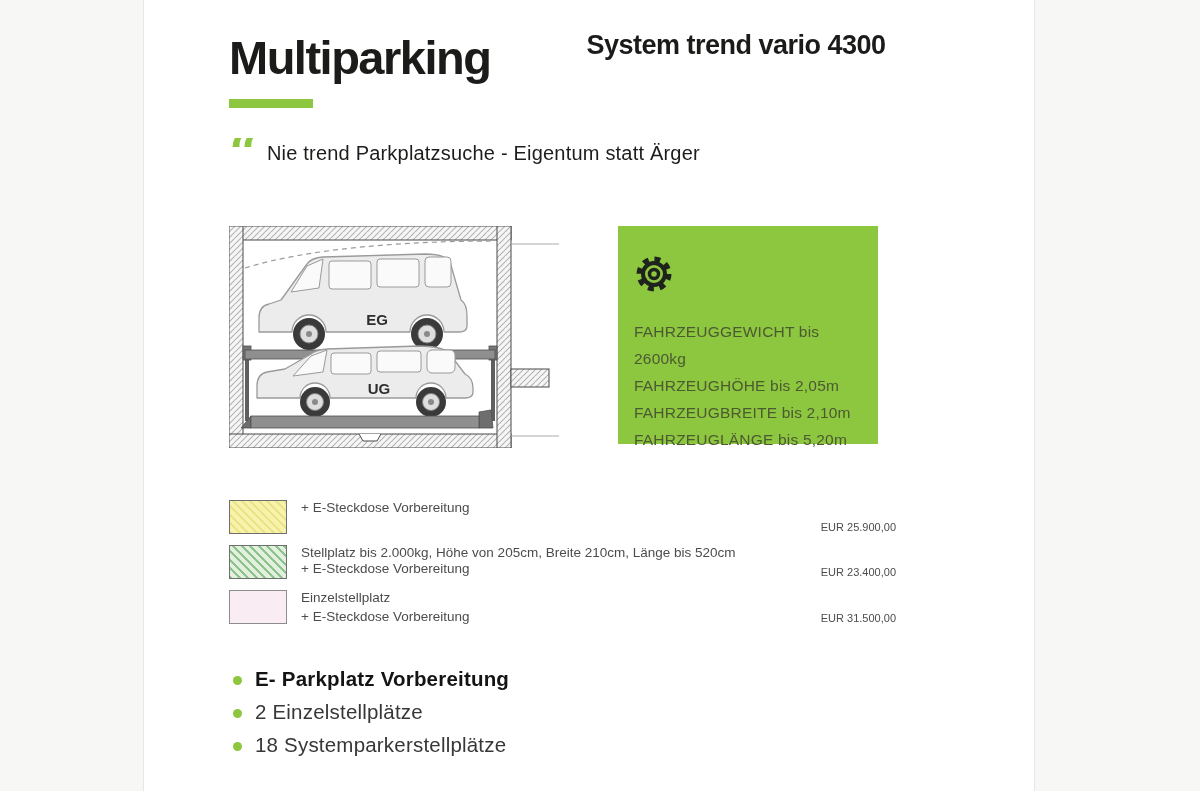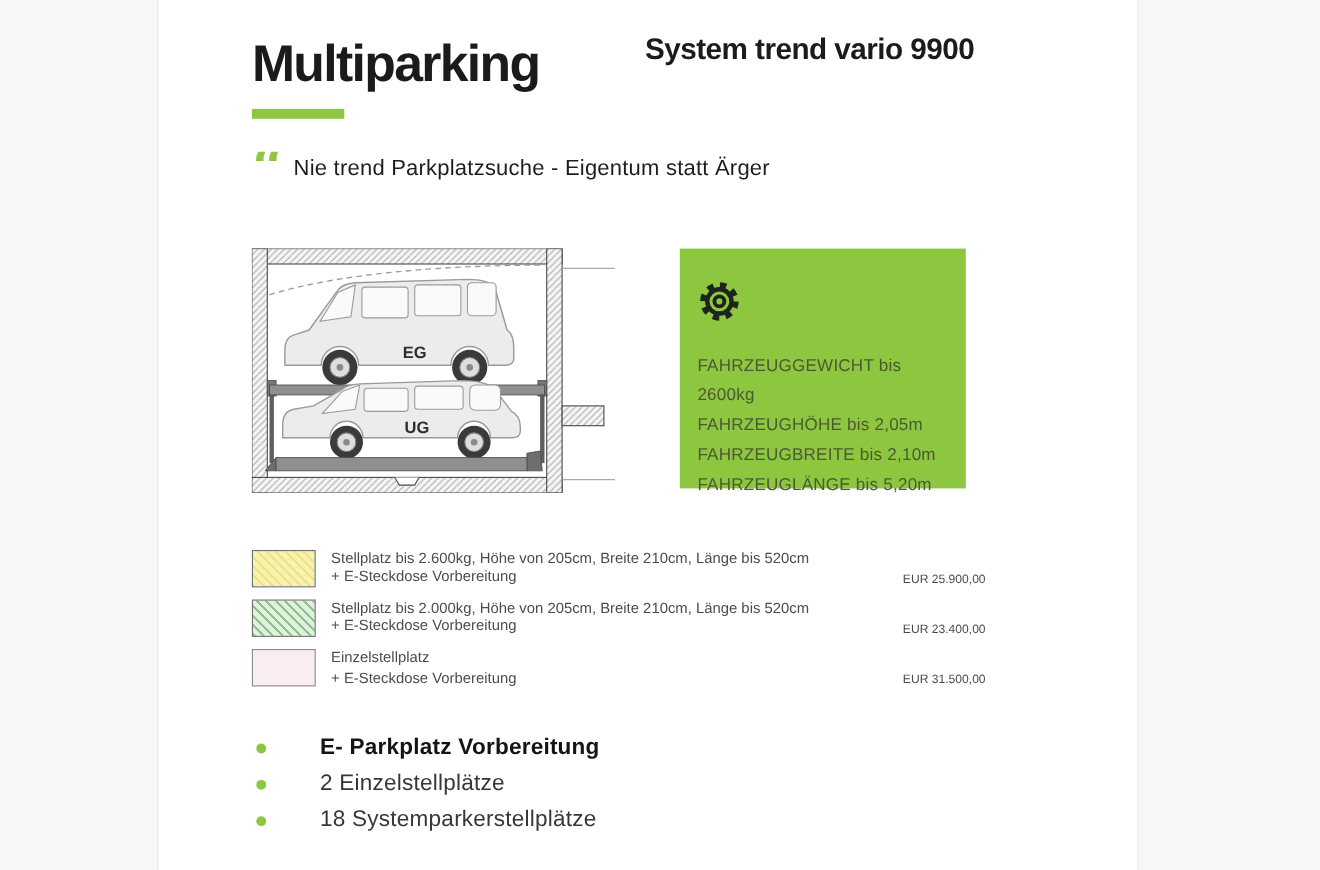--- a/index.html
+++ b/index.html
@@ -36,34 +36,34 @@
   .swatch { width:58px; height:34px; flex:0 0 58px; margin-right:14px; }
   .swatch-yellow { background:repeating-linear-gradient(45deg,#ece287 0 2px,#f7f2ac 2px 6px); border:1px solid #6f6f6f; }
   .swatch-green  { background:repeating-linear-gradient(45deg,#8cc48c 0 2px,#e3f0e0 2px 6px); border:1px solid #6f6f6f; }
   .swatch-pink   { background:#f9ecf2; border:1px solid #8c8c8c; }
   .desc { width:447px; font-size:13.5px; color:#4c4c4c; line-height:16px; }
   .desc-line2 { text-align:left; }
   .price { margin-left:auto; font-size:11px; color:#4c4c4c; align-self:flex-end; padding-bottom:1px;text-align:right; }
 
   
   .features { margin-top:42px; list-style:none; }
-  .feature { display:flex; align-items:center; margin-bottom:9px;gap:36px; }
+  .feature { display:flex; align-items:center; margin-bottom:9px; }
   .bullet { width:9px; height:9px; border-radius:50%; margin:2px 13px 0 4px; flex:0 0 9px; }
   .feature-text { font-size:20.5px; color:#373737; letter-spacing:0.2px; }
   .feature:nth-child(1) .feature-text { font-weight:700; color:#141414; }
 </style>
 </head>
 <body>
 
 <div class="page">
   <div class="content">
 
     <div class="header-row">
       <div class="title">Multiparking</div>
-      <div class="subtitle">System trend vario 9900</div>
+      <div class="subtitle">System trend vario 4300</div>
     </div>
     <div class="accent-bar" style="background:#8dc63f;"></div>
 
     <div class="quote-row">
       <div class="quote-mark" style="color:#8dc63f;">“</div>
       <div class="quote-text">Nie trend  Parkplatzsuche - Eigentum statt Ärger</div>
     </div>
 
     <div class="figure-row">
 
@@ -148,21 +148,20 @@
           <div class="spec-line">FAHRZEUGLÄNGE bis 5,20m</div>
         </div>
       </div>
     </div>
 
     <div class="price-section">
 
       <div class="price-row">
         <div class="swatch swatch-yellow"></div>
         <div class="desc">
-          <div class="desc-line1">Stellplatz bis 2.600kg, Höhe von 205cm, Breite 210cm, Länge bis 520cm</div>
           <div class="desc-line2">+ E-Steckdose Vorbereitung</div>
         </div>
         <div class="price">EUR 25.900,00</div>
       </div>
 
       <div class="price-row">
         <div class="swatch swatch-green"></div>
         <div class="desc">
           <div class="desc-line1">Stellplatz bis 2.000kg, Höhe von 205cm, Breite 210cm, Länge bis 520cm</div>
           <div class="desc-line2">+ E-Steckdose Vorbereitung</div>

